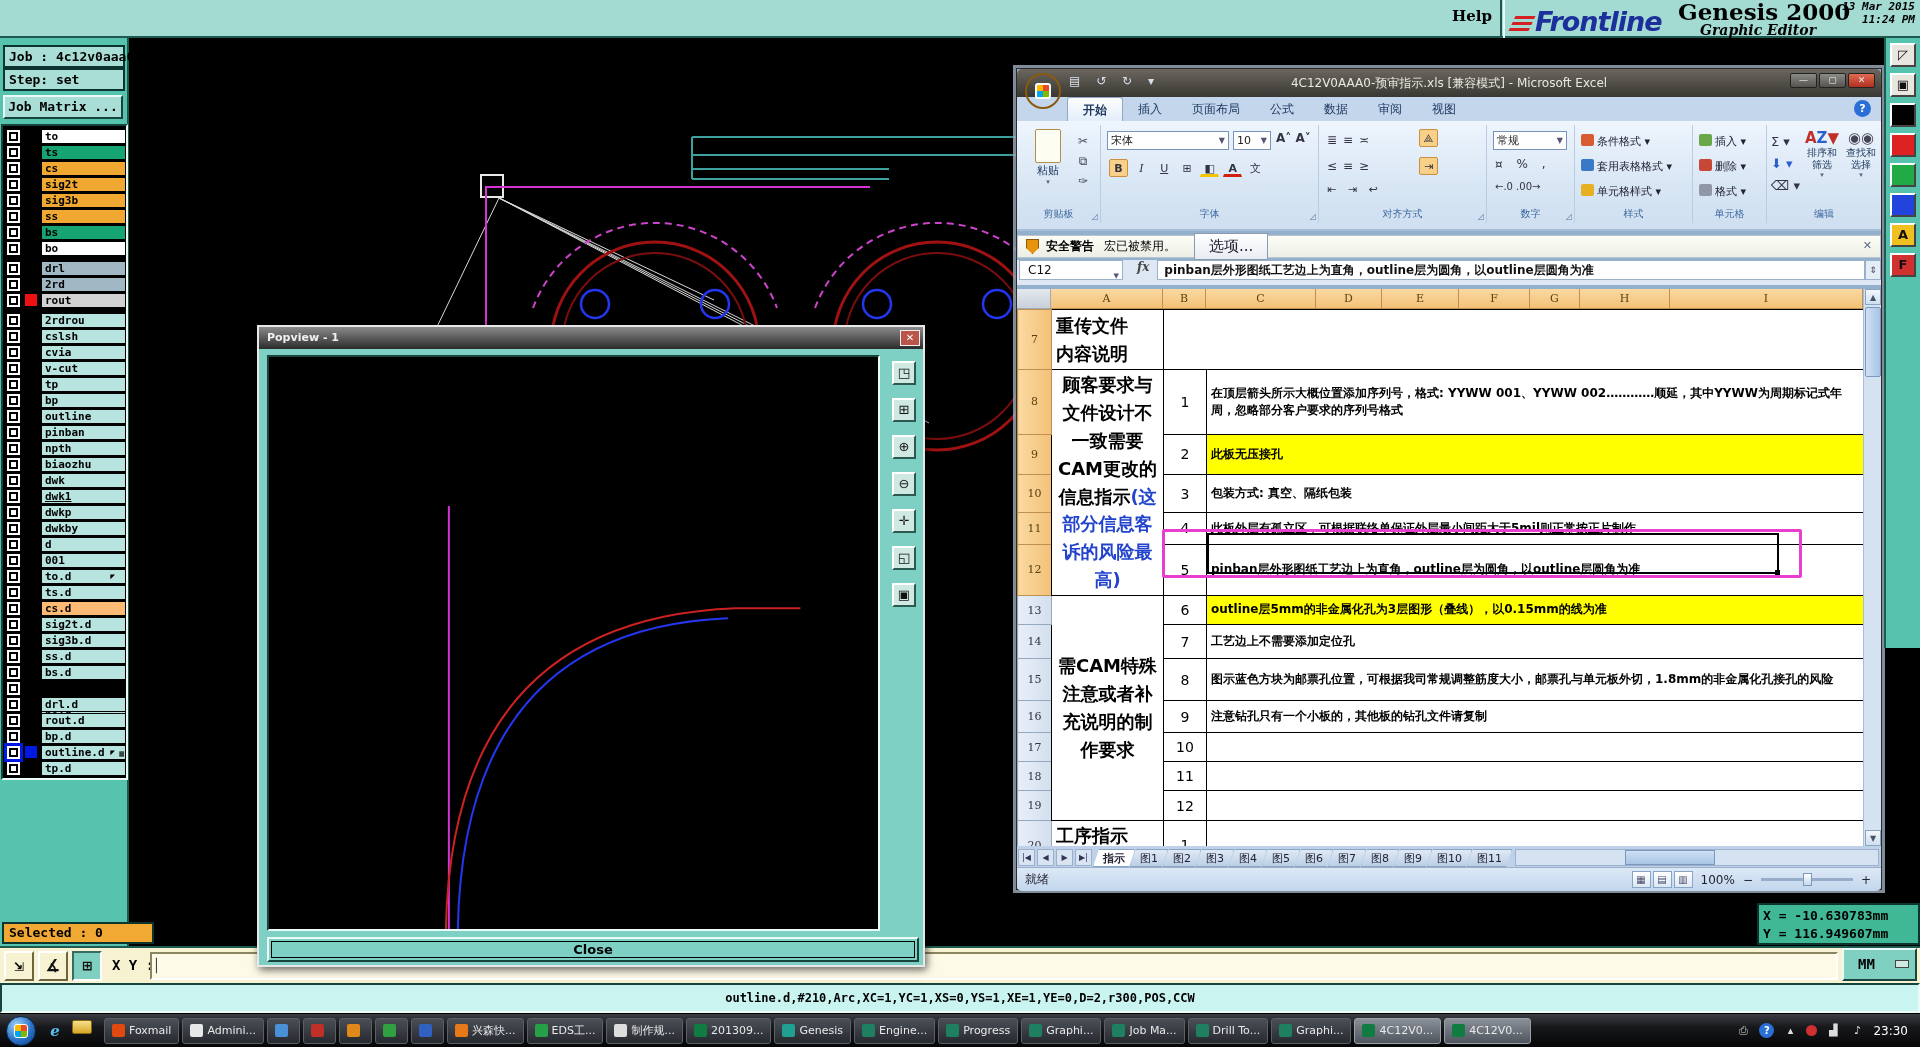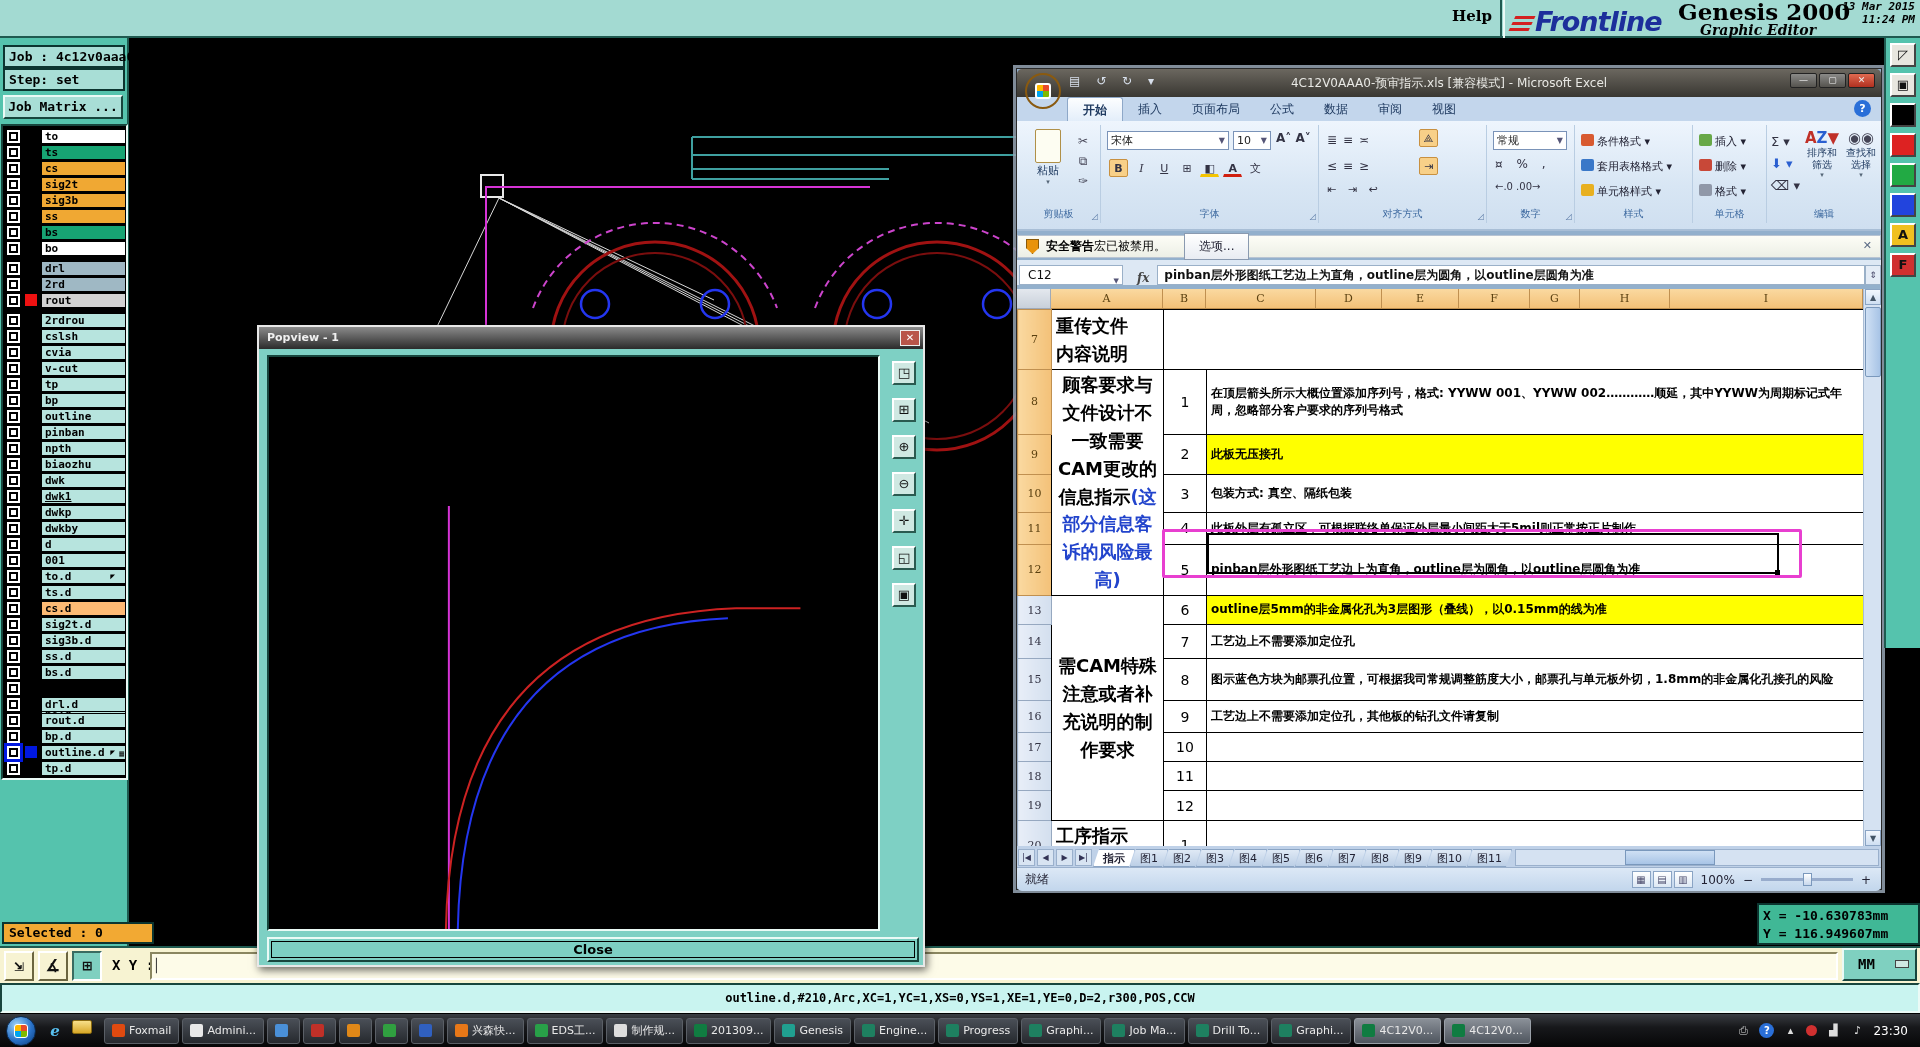--- a/index.html
+++ b/index.html
@@ -75,23 +75,23 @@
   .rlaunch{position:absolute;right:2px;bottom:2px;font-size:8px;color:#5b7aa6}
   .rbig{text-align:center;color:#1f3a60}
   .rsel{background:#fff;border:1px solid #7a93b8;font-size:11px;line-height:17px;padding:0 3px;color:#222;white-space:nowrap;position:absolute}
   .rsel .car{float:right;font-size:8px;color:#557}
   .rmini{display:inline-block;width:19px;height:18px;border:1px solid rgba(120,140,170,.0);text-align:center;font-size:11px;line-height:17px;color:#334;vertical-align:top}
   .rmini.on{background:#f8d088;border:1px solid #c89040;border-radius:2px}
   .rtxtbtn{font-size:11px;color:#223;line-height:17px;white-space:nowrap}
   .rtxtbtn .ic{display:inline-block;width:13px;height:12px;border-radius:2px;margin-right:3px;vertical-align:-1px}
   #xl-secbar{position:absolute;left:0;top:166px;width:100%;height:23px;background:linear-gradient(180deg,#fdfdf6,#ecefe6);border:1px solid #b8c4d2;display:flex;align-items:center;padding-left:8px;font-size:12px}
   .shield{width:13px;height:15px;background:#e8930c;border:1px solid #8a5a08;clip-path:polygon(0 0,100% 0,100% 60%,50% 100%,0 60%);margin-right:7px}
-  #sec-opts{margin-left:18px;background:linear-gradient(180deg,#fff,#e8ecf2);border:1px solid #8a9ab0;padding:4px 14px;line-height:17px;font-size:12px;color:#223}
+  #sec-opts{margin-left:18px;background:linear-gradient(180deg,#fff,#e8ecf2);border:1px solid #8a9ab0;padding:4px 14px;line-height:17px;font-size:15px;color:#223}
   #sec-x{position:absolute;right:8px;top:3px;color:#5a6a85;font-weight:bold;font-size:11px}
-  #xl-formula{position:absolute;left:0;top:191px;width:100%;height:25px;background:#dde8f4;display:flex;align-items:flex-end}
+  #xl-formula{position:absolute;left:0;top:191px;width:100%;height:25px;background:#dde8f4;display:flex;align-items:flex-start}
   #namebox{width:104px;height:20px;background:#fff;border:1px solid #9ab0c8;margin-left:2px;font-size:12px;line-height:18px;padding-left:8px;color:#111;position:relative}
   #namebox .car{position:absolute;right:3px;top:6px;font-size:7px;color:#557}
   #fxlbl{font-family:"DejaVu Serif",serif;font-style:italic;font-weight:bold;color:#444;margin:0 8px 0 14px}
   #fmla{flex:1;height:20px;background:#fff;border:1px solid #9ab0c8;font-size:12px;line-height:18px;padding-left:6px;color:#111;font-weight:bold;white-space:nowrap;overflow:hidden}
   #fmla-exp{width:16px;height:20px;background:#e4ecf6;border:1px solid #9ab0c8;text-align:center;font-size:9px;line-height:18px;color:#446}
   
   #colhdr{position:absolute;left:0;top:220px;height:20px;display:flex}
   .chcell{height:20px;background:linear-gradient(180deg,#fad9a0,#f3c178);border-right:1px solid #c09050;border-bottom:1px solid #c09050;text-align:center;font-size:11px;line-height:19px;color:#5a4010;font-family:"DejaVu Serif",serif}
   #corner{background:linear-gradient(180deg,#e4e8ee,#c8d0da);border-right:1px solid #a0aab8;border-bottom:1px solid #a0aab8}
   #grid{position:absolute;left:0;top:240px;width:846px;height:537px;background:#fff;overflow:hidden}
@@ -562,21 +562,21 @@
         <div style="font-size:10px;line-height:12px">查找和选择</div>
           <div style="font-size:7px;color:#567">▾</div>
       </div>
       <div class="rglabel">编辑</div>
     </div>
   </div>
 
   <div id="xl-secbar">
     <span class="shield"></span>
     <b>安全警告</b>
-    <span style="">宏已被禁用。</span>
+    <span style="margin-left:10px">宏已被禁用。</span>
     <span id="sec-opts">选项...</span>
     <span id="sec-x">✕</span>
   </div>
 
   <div id="xl-formula">
     <span id="namebox"><span>C12</span><span class="car">▼</span></span>
     <span id="fxlbl">fx</span>
     <span id="fmla">pinban层外形图纸工艺边上为直角，outline层为圆角，以outline层圆角为准</span>
     <span id="fmla-exp">⇕</span>
   </div>
@@ -655,21 +655,21 @@
         <td class="ccell" colspan="7">工艺边上不需要添加定位孔</td>
       </tr>
       <tr style="height:42px">
         <th class="rh blue">15</th>
         <td class="bcell">8</td>
         <td class="ccell" colspan="7">图示蓝色方块为邮票孔位置，可根据我司常规调整筋度大小，邮票孔与单元板外切，1.8mm的非金属化孔接孔的风险</td>
       </tr>
       <tr style="height:32px">
         <th class="rh blue">16</th>
         <td class="bcell">9</td>
-        <td class="ccell" colspan="7">工艺边上不需要添加定位孔，其他板的钻孔文件请复制</td>
+        <td class="ccell" colspan="7">注意钻孔只有一个小板的，其他板的钻孔文件请复制</td>
       </tr>
       <tr style="height:29px">
         <th class="rh blue">17</th>
         <td class="bcell">10</td>
         <td class="ccell" colspan="7"></td>
       </tr>
       <tr style="height:29px">
         <th class="rh blue">18</th>
         <td class="bcell">11</td>
         <td class="ccell" colspan="7"></td>

